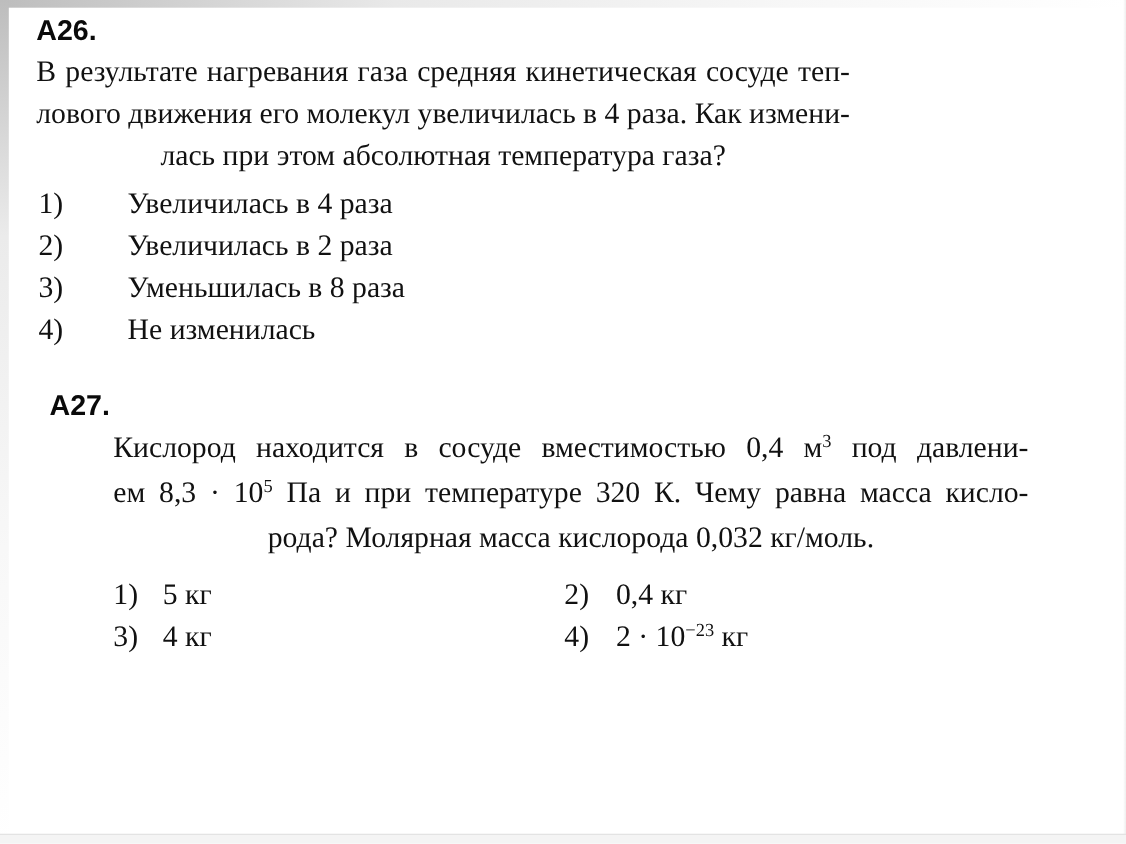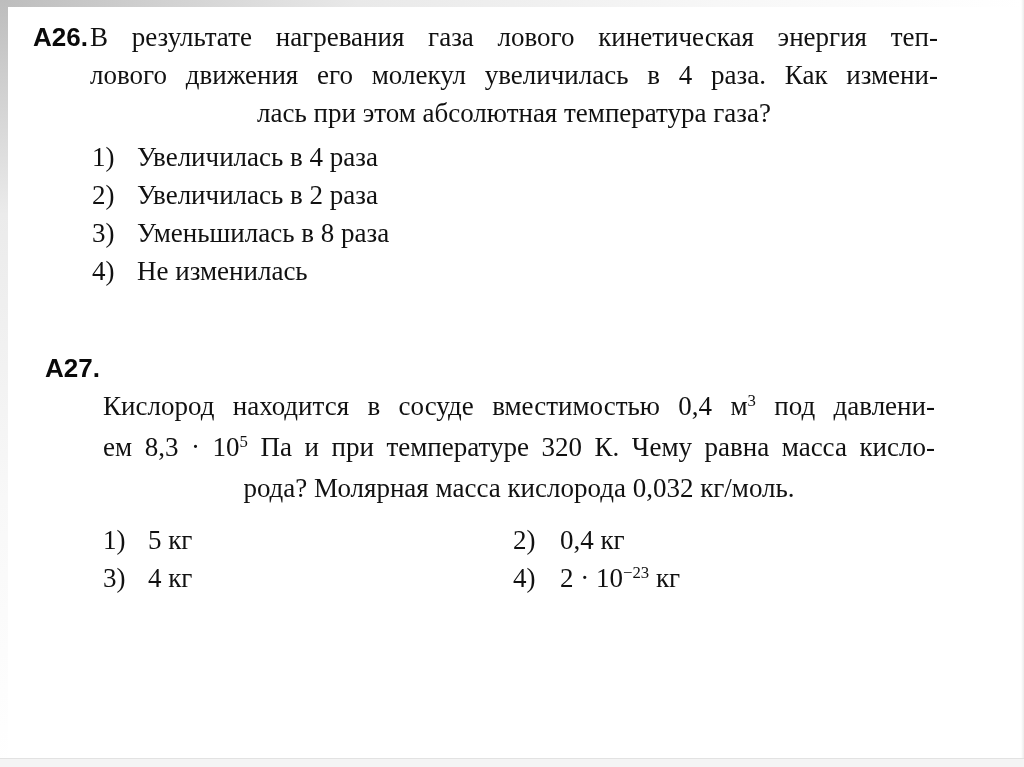--- a/index.html
+++ b/index.html
@@ -32,21 +32,21 @@
   .frame-right {
     position: absolute; top: 0; right: 0; width: 3px; height: 100%;
     background: linear-gradient(to left, #ececec, #ffffff);
   }
 
   .question {
     position: absolute;
     display: flex;
     align-items: flex-start;
   }
-  #q1 { left: 33px; top: 18px;  width: 905px; }
+  #q1 { left: 33px; top: 8px;  width: 905px; flex-direction: column; }
   #q2 { left: 45px; top: 348px; width: 890px; }
 
   .qlabel {
     flex: none;
     width: 57px;
     font-family: "Liberation Sans", sans-serif;
     font-weight: 700;
     font-size: 26px;
     line-height: 38px;
     color: #0a0a0a;
@@ -64,42 +64,42 @@
     font-size: 0.62em;
     line-height: 0;
     vertical-align: 9px;
     letter-spacing: 0;
   }
 
   
   .options { margin-top: 6px; padding-left: 2px; }
   .opt-row { display: flex; line-height: 38px; }
   .opt-num { flex: none; width: 45px; }
-  .opt-text { flex: 1; }
+  .opt-text { flex: 1; margin-left: 36px; }
 
   
   .options2 { margin-top: 12px; }
   .options2 .opt-row { display: flex; line-height: 38px; }
   .options2 .c-num1  { flex: none; width: 45px; }
   .options2 .c-text1 { flex: none; width: 365px; }
   .options2 .c-num2  { flex: none; width: 47px; }
   .options2 .c-text2 { flex: 1; }
 </style>
 </head>
 <body>
 
 <div class="frame-top"></div>
 <div class="frame-left"></div>
 <div class="frame-right"></div>
 <div class="frame-bottom"></div>
 
 <div class="question" id="q1">
   <div class="qlabel">А26.</div>
   <div class="qtext">
-    <div class="jline">В результате нагревания газа лового кинетическая энергия теп-</div>
+    <div class="jline">В результате нагревания газа средняя кинетическая сосуде теп-</div>
     <div class="jline">лового движения его молекул увеличилась в 4 раза. Как измени-</div>
     <div class="lline">лась при этом абсолютная температура газа?</div>
 
     <div class="options">
       <div class="opt-row">
         <span class="opt-num">1)</span>
         <span class="opt-text">Увеличилась в 4 раза</span>
       </div>
       <div class="opt-row">
         <span class="opt-num">2)</span>

